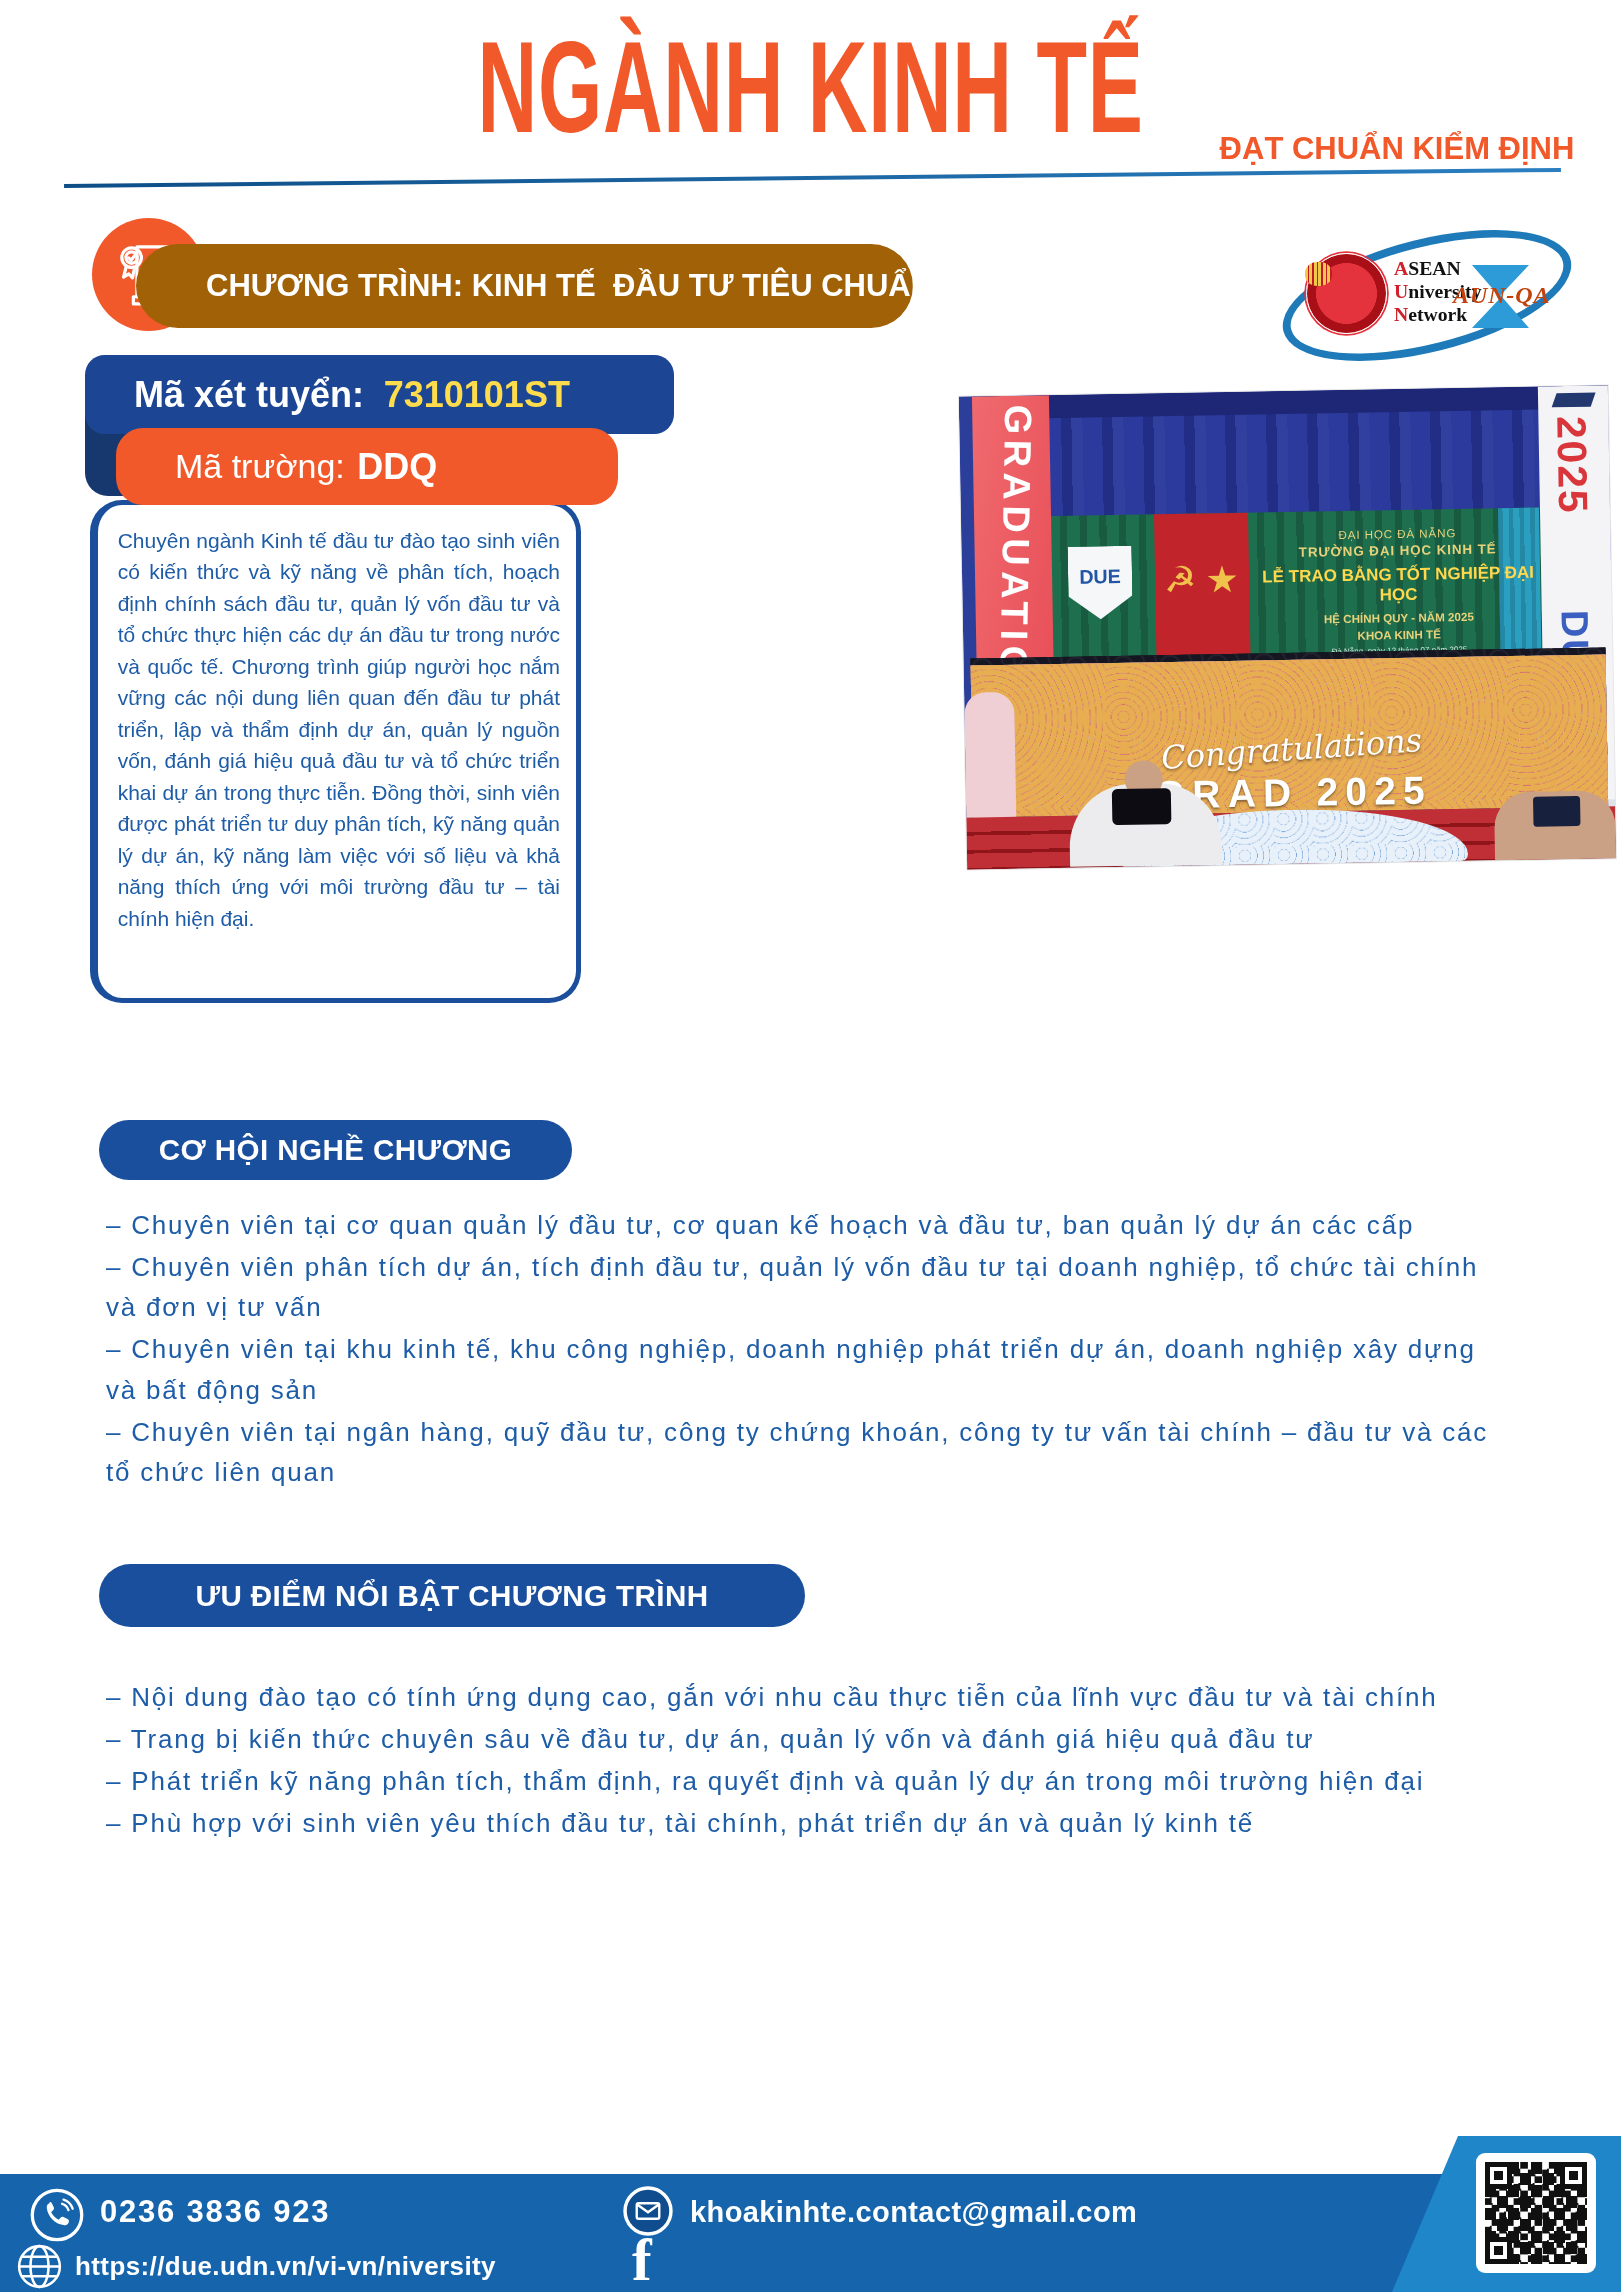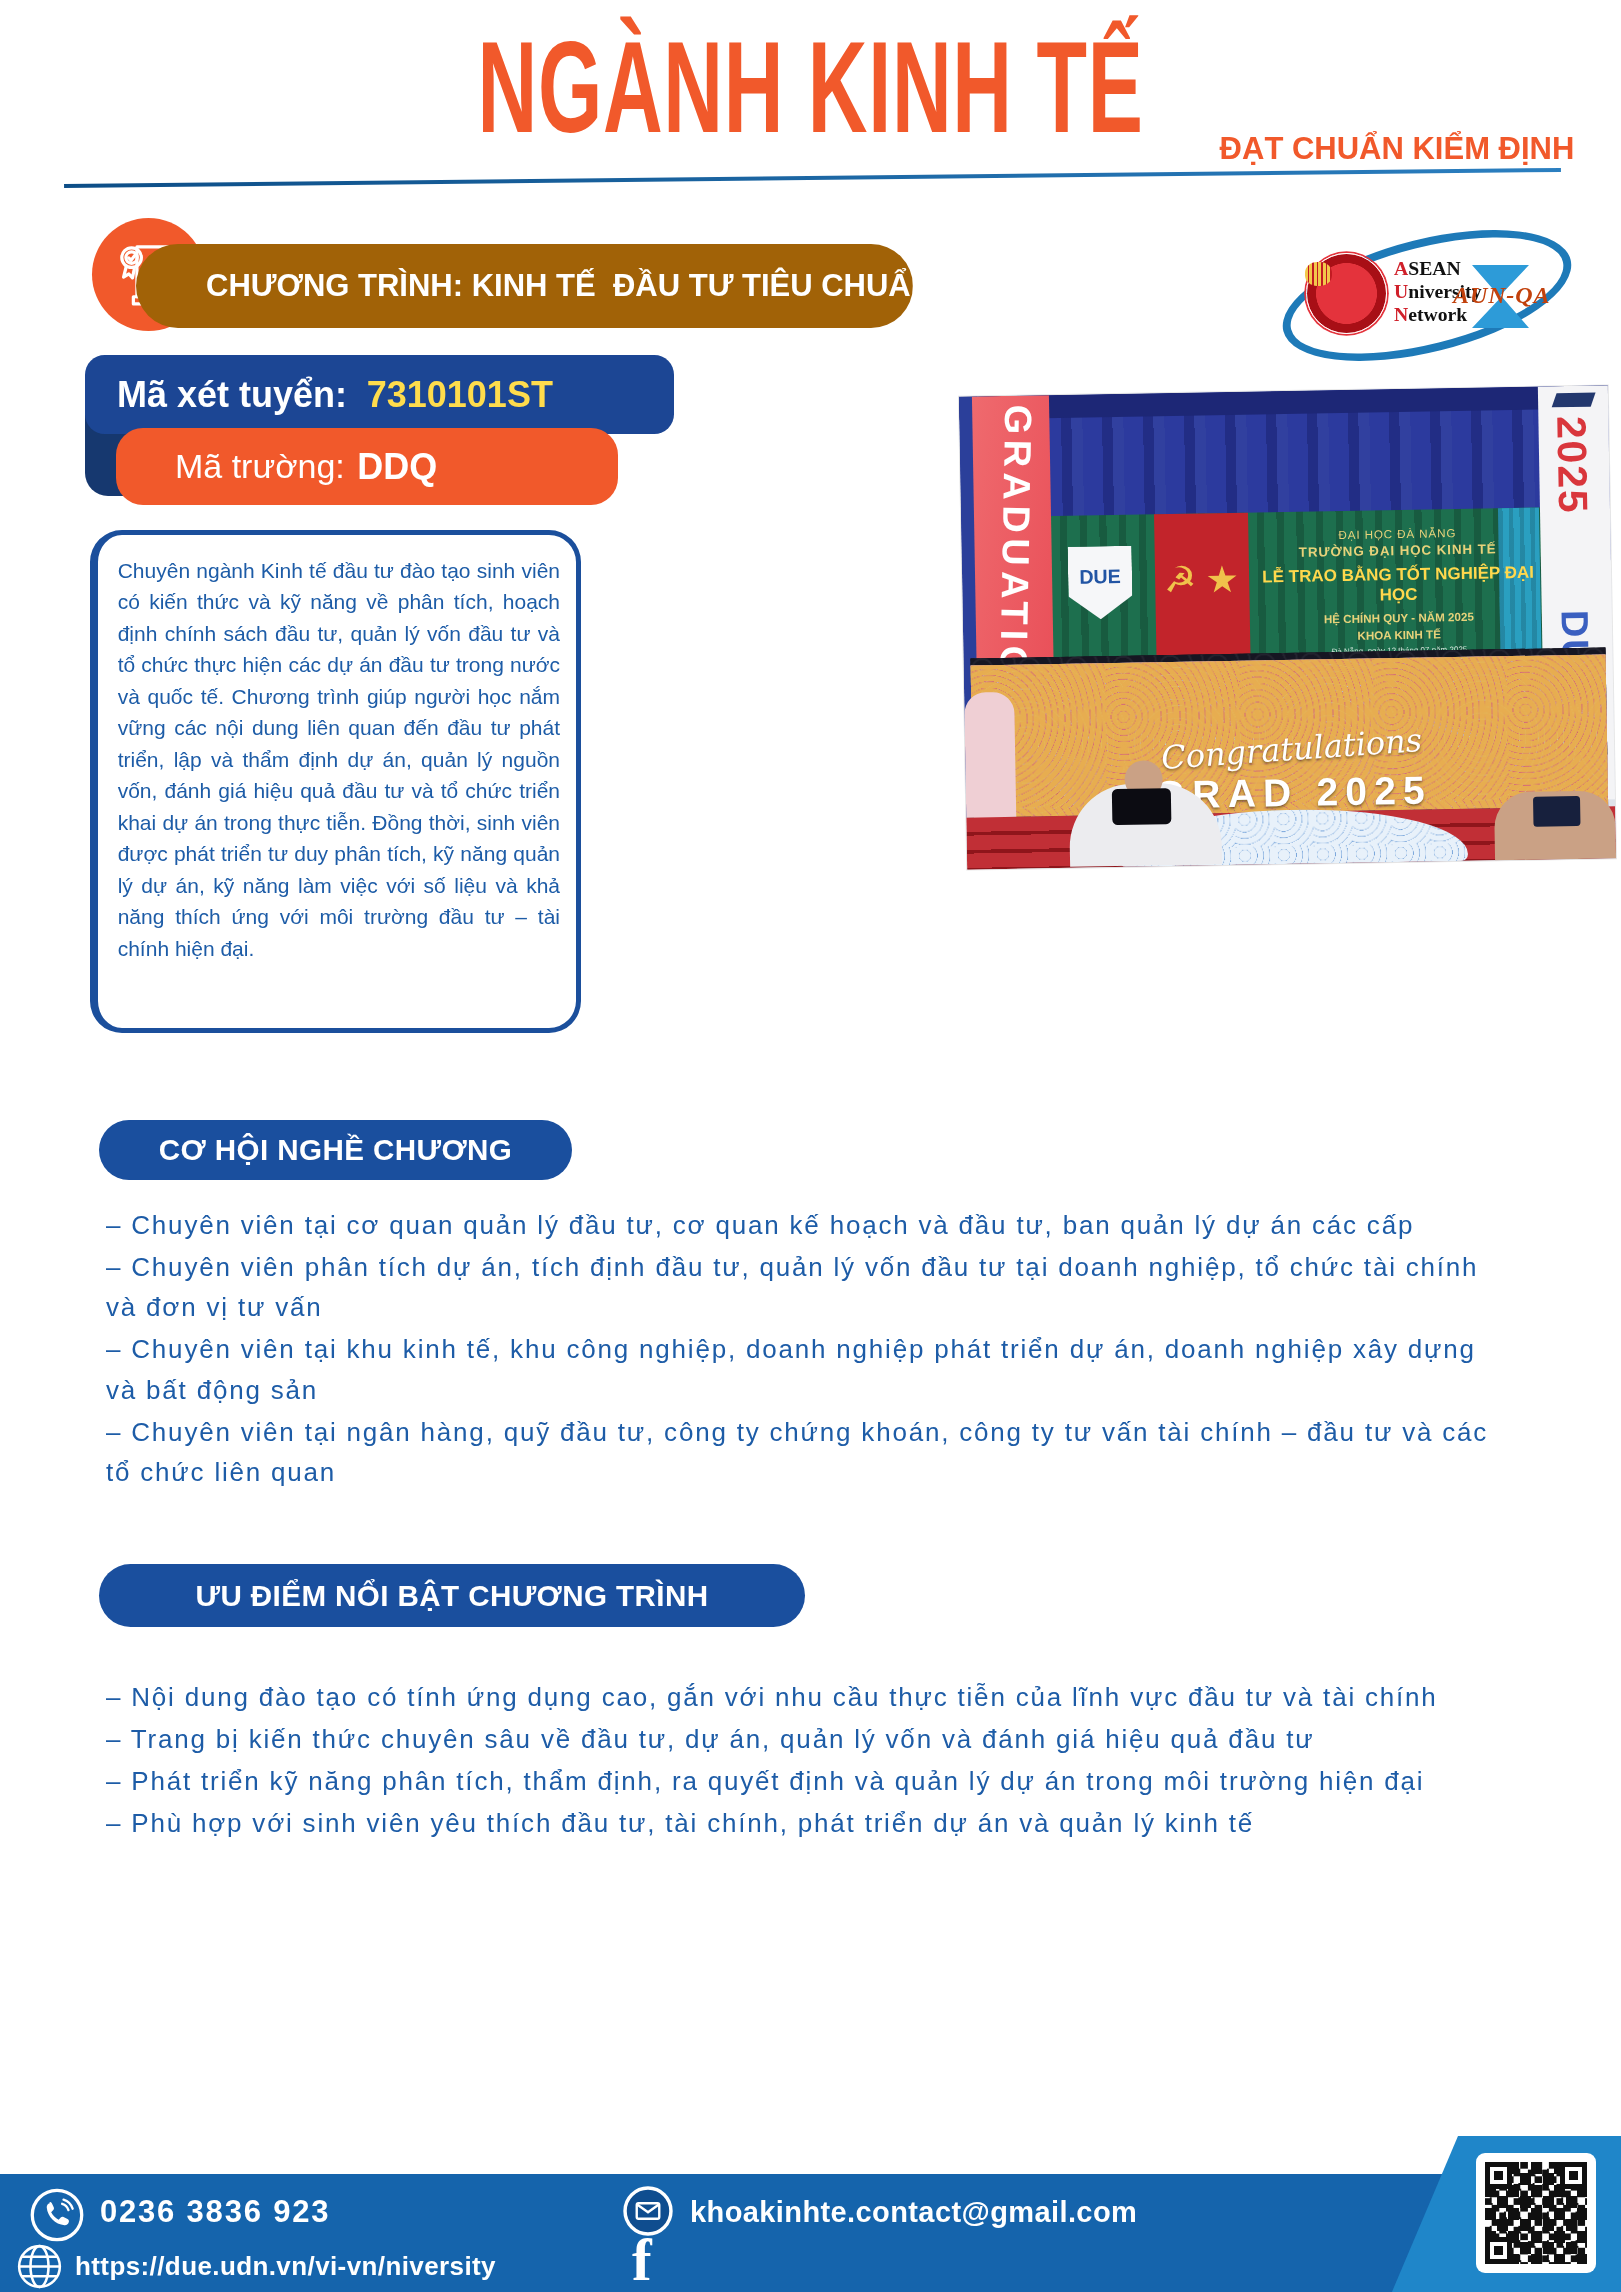--- a/index.html
+++ b/index.html
@@ -35,31 +35,31 @@
   
   .prog-circle{position:absolute;left:92px;top:218px;width:113px;height:113px;border-radius:50%;
                background:#F1592B;display:flex;align-items:center;justify-content:center;}
   .prog-bar{position:absolute;left:136px;top:244px;width:777px;height:84px;background:#a16207;
             border-radius:43px;display:flex;align-items:center;}
   .prog-bar span{color:#fff;font-weight:bold;font-size:31px;padding-left:70px;white-space:pre;}
 
   
   .code1{position:absolute;left:85px;top:355px;width:589px;height:79px;background:#1C4694;
          border-radius:19.7px;display:flex;align-items:center;z-index:2;}
-  .code1 .lbl{color:#fff;font-weight:bold;font-size:36px;padding-left:32px;}
+  .code1 .lbl{color:#fff;font-weight:bold;font-size:36px;padding-left:41px;margin-left:8px;}
   .code1 .val{color:#FFDC4C;font-weight:bold;font-size:36px;padding-left:19.7px;}
   .code2-shadow{position:absolute;left:85px;top:392px;width:224px;height:104px;background:#16386F;
                 border-radius:23px;z-index:1;}
   .code2{position:absolute;left:116px;top:428px;width:502px;height:77px;background:#F1592B;
          border-radius:27px;display:flex;align-items:center;z-index:3;}
   .code2 .lbl{color:#fff;font-size:34px;padding-left:59px;}
   .code2 .val{color:#fff;font-weight:bold;font-size:36px;padding-left:12.5px;}
 
   
-  .desc-box{position:absolute;left:90px;top:530px;width:491px;height:503px;box-sizing:border-box;
+  .desc-box{position:absolute;left:90px;top:500px;width:491px;height:503px;box-sizing:border-box;
             border:5.4px solid #1B4F9C;border-left-width:8px;border-radius:32px;background:#fff;
             padding:19.7px 16px 18px 19.7px;}
   .desc-box p{margin:0;color:#1D5CA7;font-size:21px;line-height:1.5;text-align:justify;}
 
   
   .photo{position:absolute;left:963px;top:391px;width:649px;height:473px;background:#dfe3ea;
          overflow:hidden;transform:rotate(-1deg);box-shadow:0 0 0 0.9px #e6e6e6;}
   .p-curtain{position:absolute;left:0;top:0;right:0;height:175px;
      background:repeating-linear-gradient(90deg,#2c3a9e 0 19.7px,#222d85 19.7px 30px,#31409f 30px 41px);}
   .p-valance{position:absolute;left:0;top:0;right:0;height:23px;background:#1d2776;}

